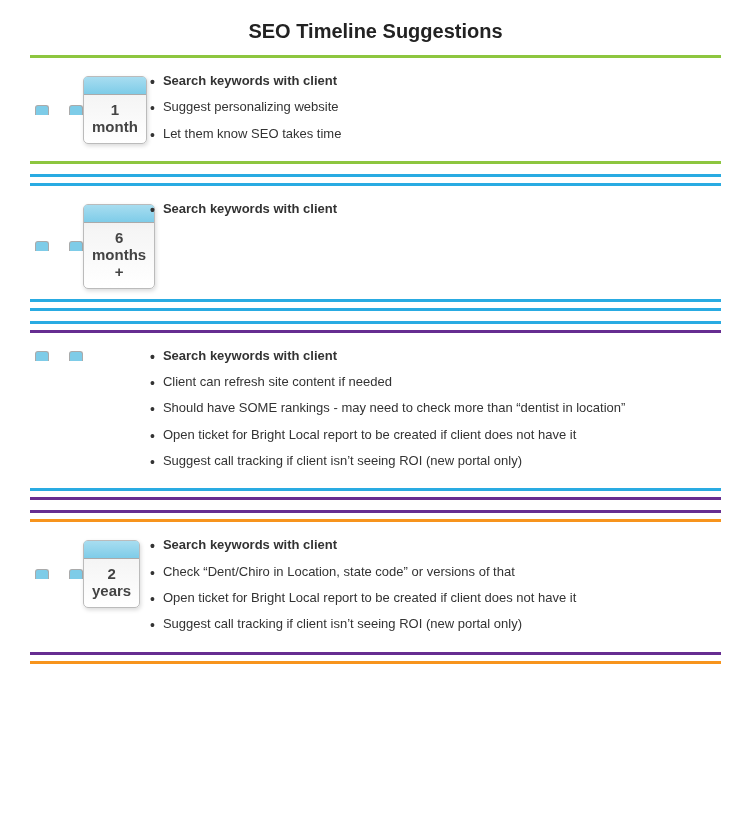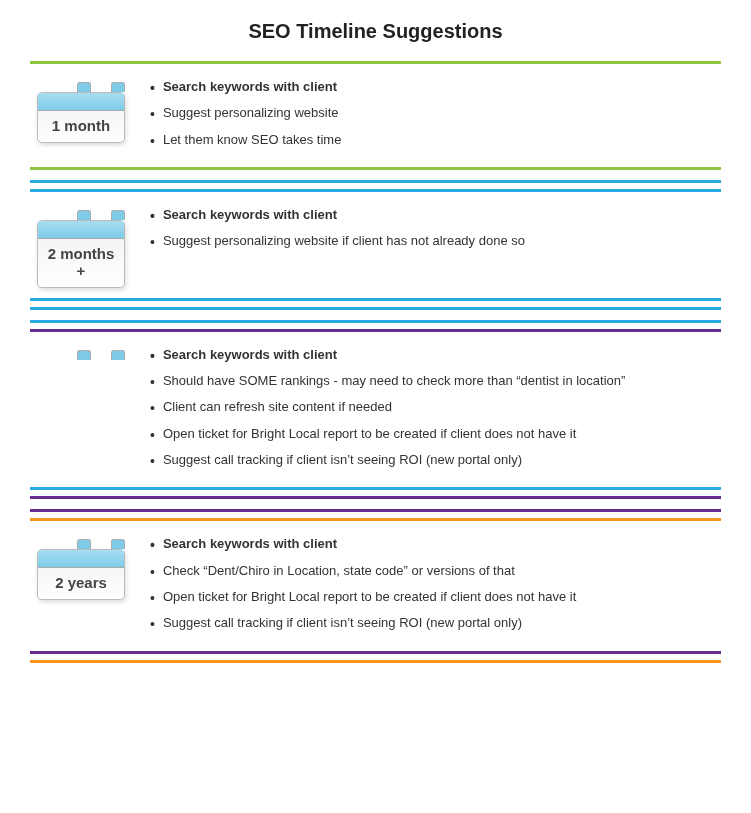--- a/index.html
+++ b/index.html
@@ -10,21 +10,21 @@
       color: #333;
       width: 751px;
       min-height: 813px;
       padding: 20px 30px;
     }
 
     .page-title {
       text-align: center;
       font-size: 20px;
       font-weight: bold;
-      margin-bottom: 18px;
+      margin-bottom: 12px;
       color: #222;
     }
 
     .section {
       margin-bottom: 10px;
     }
 
     .top-line {
       height: 3px;
       margin-bottom: 4px;
@@ -48,22 +48,22 @@
       display: flex;
       flex-direction: column;
       align-items: center;
       margin-right: 20px;
       margin-top: 4px;
     }
 
     .cal-wrap {
       width: 90px;
       display: flex;
-      flex-direction: column;
-      align-items: flex-end;
+      flex-direction: row;
+      align-items: center;
     }
 
     .cal-top-tabs {
       display: flex;
       gap: 20px;
       margin-bottom: 0;
     }
 
     .cal-tab {
       width: 14px;
@@ -172,27 +172,26 @@
       </div>
       <div class="section-content">
         <div class="calendar-icon">
     <div class="cal-wrap">
       <div class="cal-top-tabs">
         <div class="cal-tab"></div>
         <div class="cal-tab"></div>
       </div>
       <div class="cal-body">
         <div class="cal-header"></div>
-        <div class="cal-label">2 months +</div>
-      </div>
-    </div>
-  </div>
-        <ul class="bullet-list">
-          <li class="bold-item">Search keywords with client</li>
-          <li>Suggest personalizing website if client has not already done so</li>
+        <div class="cal-label">6 months +</div>
+      </div>
+    </div>
+  </div>
+        <ul class="bullet-list">
+          <li class="bold-item">Search keywords with client</li>
         </ul>
       </div>
       <div class="double-line">
         <div class="bottom-line" style="background: rgb(41, 171, 226);"></div>
         <div class="bottom-line" style="background: rgb(41, 171, 226);"></div>
       </div>
     </div>
     <div class="section">
       <div class="double-line">
         <div class="top-line" style="background: rgb(41, 171, 226);"></div>
@@ -202,22 +201,22 @@
         <div class="calendar-icon">
     <div class="cal-wrap">
       <div class="cal-top-tabs">
         <div class="cal-tab"></div>
         <div class="cal-tab"></div>
       </div>
     </div>
   </div>
         <ul class="bullet-list">
           <li class="bold-item">Search keywords with client</li>
+          <li>Client can refresh site content if needed</li>
           <li>Should have SOME rankings - may need to check more than “dentist in location”</li>
-          <li>Client can refresh site content if needed</li>
           <li>Open ticket for Bright Local report to be created if client does not have it</li>
           <li>Suggest call tracking if client isn’t seeing ROI (new portal only)</li>
         </ul>
       </div>
       <div class="double-line">
         <div class="bottom-line" style="background: rgb(41, 171, 226);"></div>
         <div class="bottom-line" style="background: rgb(102, 45, 145);"></div>
       </div>
     </div>
     <div class="section">

